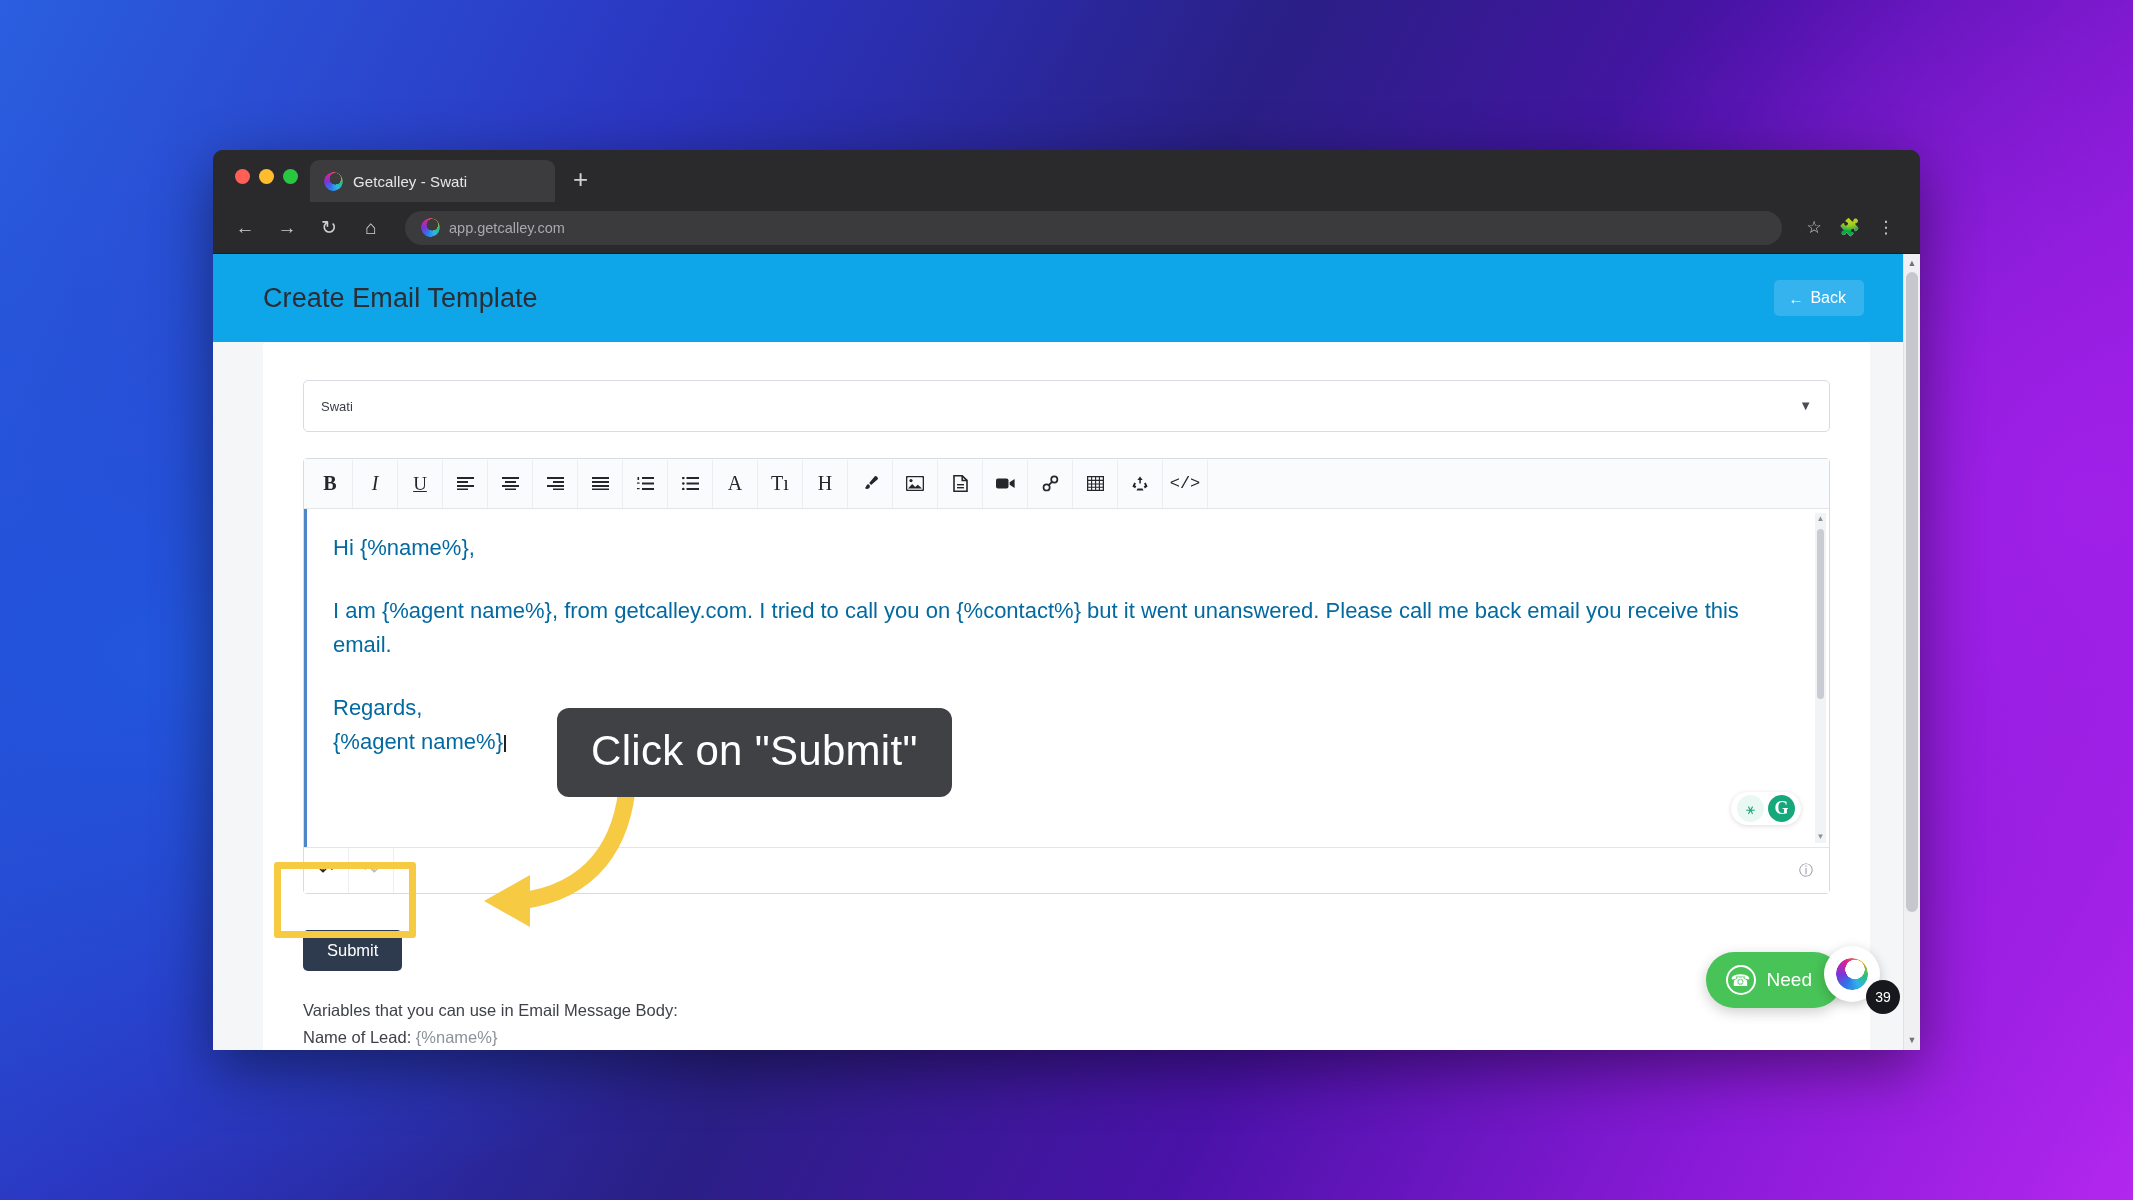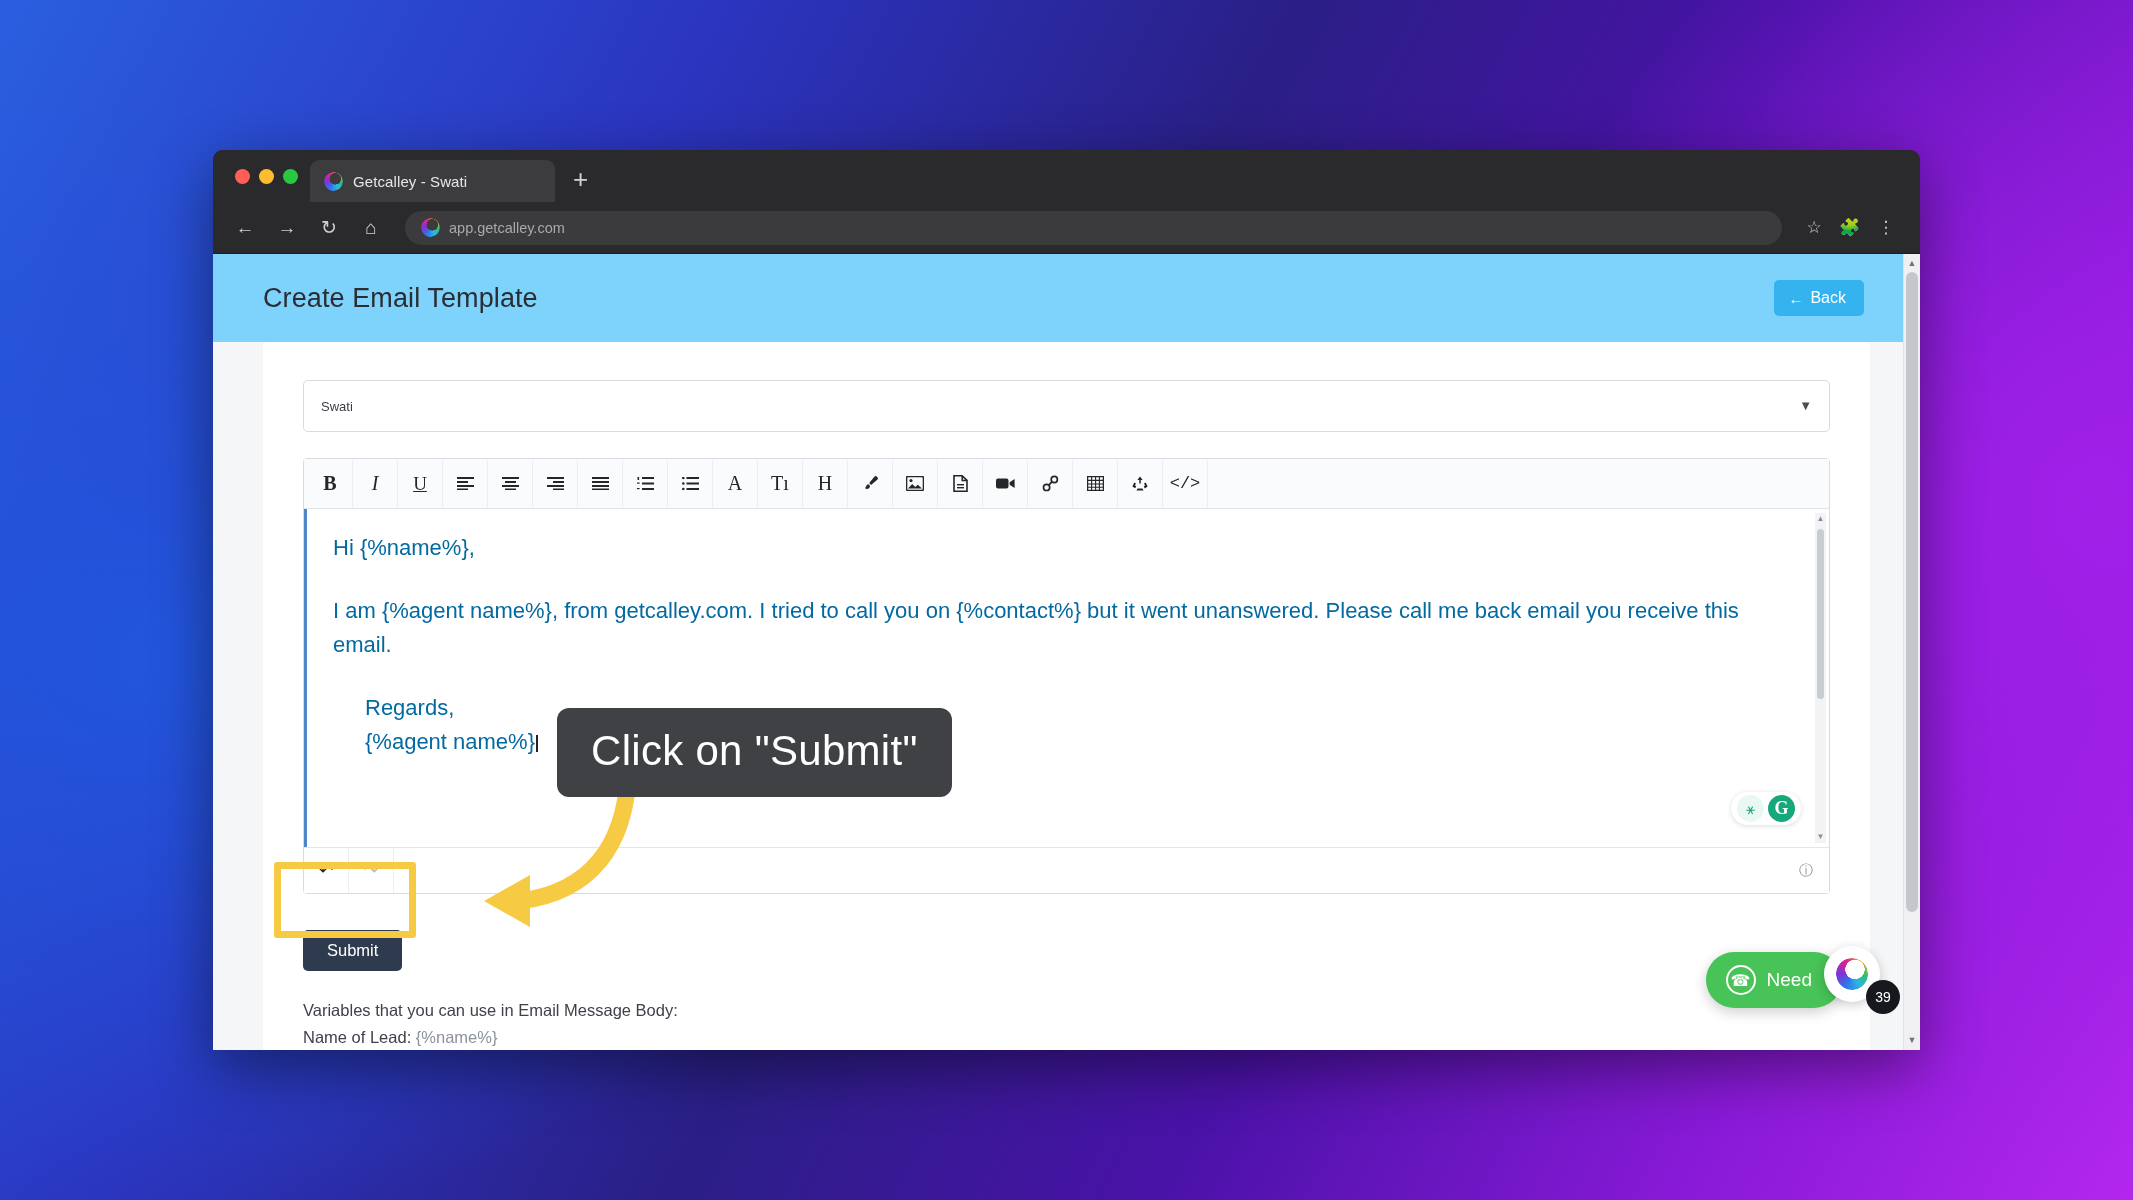--- a/index.html
+++ b/index.html
@@ -132,21 +132,21 @@
   
   .viewport {
     position: relative;
     height: 796px;
     background: #f5f6f7;
     overflow: hidden;
   }
 
   .page-header {
     height: 88px;
-    background: #7dd3fc;
+    background: #0ea5e9;
     display: flex;
     align-items: center;
     justify-content: space-between;
     padding: 0 56px 0 50px;
   }
   .page-title {
     font-size: 27px;
     color: #2b2d33;
     font-weight: 400;
     letter-spacing: .1px;
@@ -240,21 +240,21 @@
     padding: 22px 26px;
     border-left: 3px solid #4f86c6;
     overflow: hidden;
   }
   .ebody p {
     font-size: 22px;
     color: #0369a1;
     line-height: 1.55;
     margin-bottom: 29px;
   }
-  .ebody p.sig { margin-bottom: 0; margin-left: 32px; }
+  .ebody p.sig { margin-bottom: 0; }
   .caret-bar {
     display: inline-block;
     width: 1.5px; height: 17px;
     background: #222;
     vertical-align: -3px;
     margin-left: 1px;
   }
   .ebody-scroll {
     position: absolute;
     right: 3px; top: 4px; bottom: 4px;

